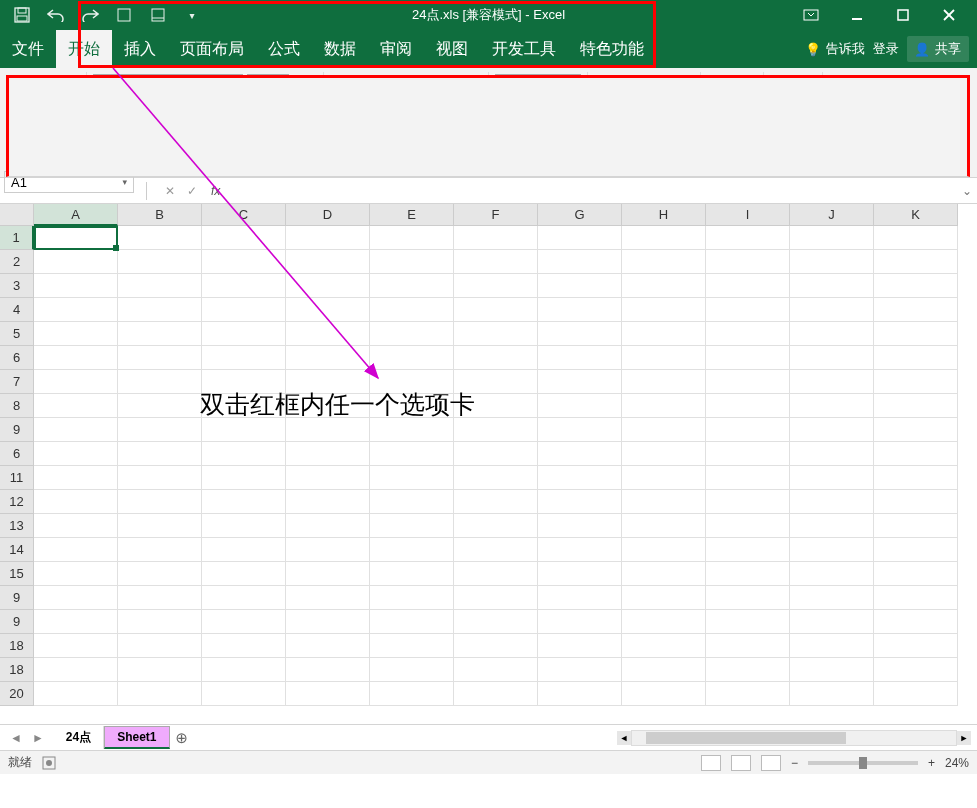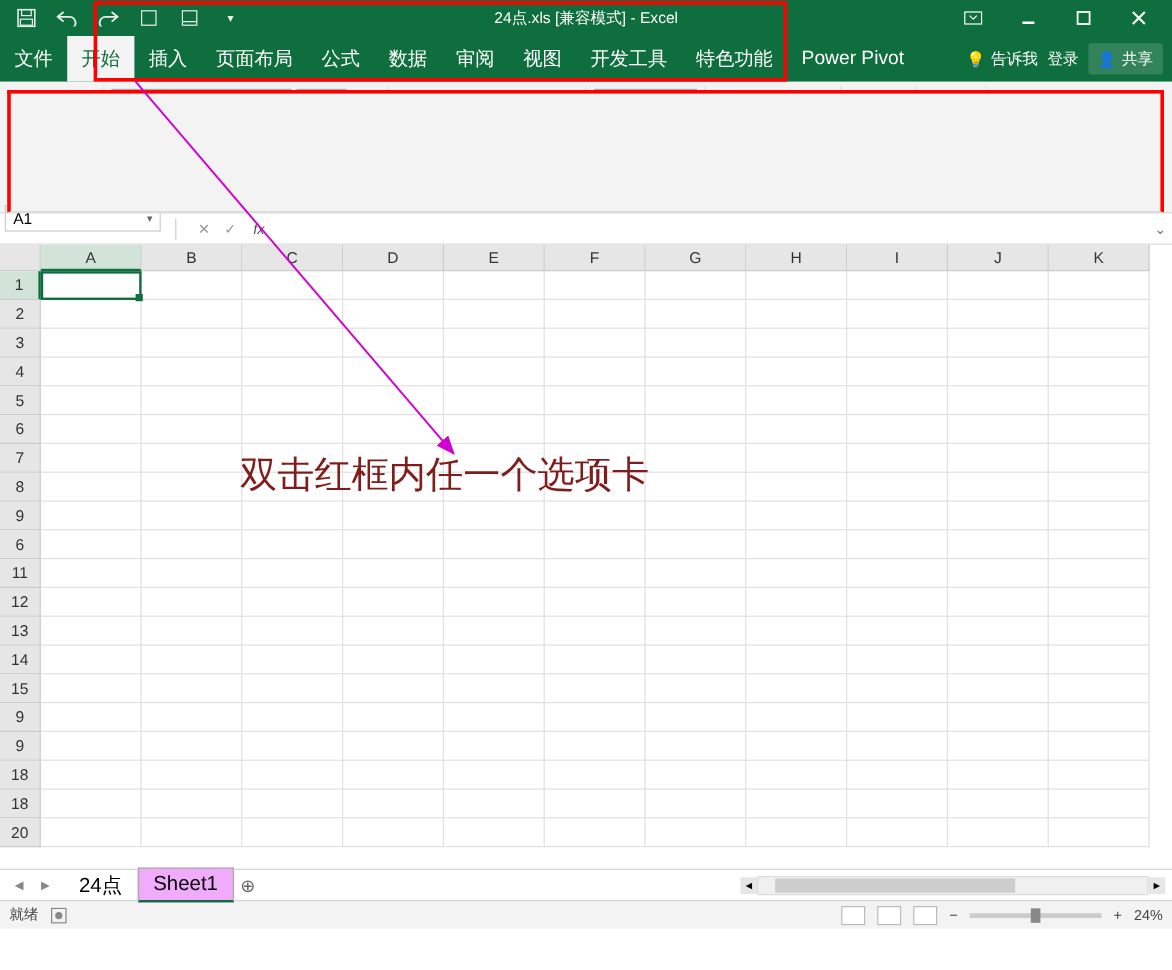--- a/index.html
+++ b/index.html
@@ -63,27 +63,27 @@
 .col-h.sel { background: #d2e3d8; border-bottom: 2px solid #0f6e3e; }
 .row-headers { position: absolute; left: 0; top: 22px; width: 34px; }
 .row-h { height: 24px; background: #e6e6e6; border-right: 1px solid #ccc; border-bottom: 1px solid #ccc; display: flex; align-items: center; justify-content: center; font-size: 13px; color: #333; cursor: pointer; }
 .row-h.sel { background: #d2e3d8; border-right: 2px solid #0f6e3e; }
 .cells { position: absolute; left: 34px; top: 22px; right: 0; bottom: 0; }
 .cell-row { display: flex; height: 24px; }
 .cell { width: 84px; border-right: 1px solid #e0e0e0; border-bottom: 1px solid #e0e0e0; }
 .active-cell { position: absolute; left: 34px; top: 22px; width: 84px; height: 24px; border: 2px solid #0f6e3e; pointer-events: none; }
 .active-cell::after { content: ""; position: absolute; right: -3px; bottom: -3px; width: 6px; height: 6px; background: #0f6e3e; }
 
-.annotation-text { position: absolute; left: 200px; top: 375px; font-size: 31px; color: #7f1d1d; z-index: 60; pointer-events: none; }
+.annotation-text { position: absolute; left: 200px; top: 388px; font-size: 25px; color: #000000; z-index: 60; pointer-events: none; }
 .arrow-svg { position: absolute; left: 0; top: 0; z-index: 55; pointer-events: none; }
 
 .sheet-tabs { height: 26px; background: #fff; border-top: 1px solid #d4d4d4; display: flex; align-items: center; position: relative; }
 .st-nav { display: flex; gap: 10px; padding: 0 10px; color: #888; }
 .st-nav span { cursor: pointer; }
-.st-tab { padding: 3px 12px; font-size: 17px; cursor: pointer; border-right: 1px solid #ddd; }
+.st-tab { padding: 3px 12px; font-size: 12px; cursor: pointer; border-right: 1px solid #ddd; font-weight: bold; }
 .st-tab.active { background: #f0abfc; border: 1px solid #aaa; border-bottom: 2px solid #0f6e3e; }
 .st-add { width: 24px; text-align: center; color: #666; cursor: pointer; font-size: 15px; }
 .hscroll-zone { margin-left: auto; width: 360px; height: 18px; display: flex; align-items: center; padding-right: 6px; }
 .hscroll-track { flex: 1; height: 16px; background: #f0f0f0; border: 1px solid #dcdcdc; position: relative; }
 .hscroll-thumb { position: absolute; left: 14px; top: 1px; width: 200px; height: 12px; background: #cdcdcd; }
 .hscroll-btn { width: 14px; height: 14px; background: #e6e6e6; display: flex; align-items: center; justify-content: center; font-size: 9px; cursor: pointer; }
 
 .statusbar { height: 24px; background: #f3f3f3; border-top: 1px solid #d4d4d4; display: flex; align-items: center; padding: 0 8px; font-size: 12px; color: #444; }
 .status-right { margin-left: auto; display: flex; align-items: center; gap: 10px; }
 .view-btn { width: 20px; height: 16px; border: 1px solid #bbb; background: #fff; cursor: pointer; }
@@ -159,21 +159,20 @@
   <div class="tab">文件</div>
   <div class="tab active">开始</div>
   <div class="tab">插入</div>
   <div class="tab">页面布局</div>
   <div class="tab">公式</div>
   <div class="tab">数据</div>
   <div class="tab">审阅</div>
   <div class="tab">视图</div>
   <div class="tab">开发工具</div>
   <div class="tab">特色功能</div>
-  <div class="tab">Power Pivot</div>
   <div class="tab-right">
     <div class="tr-item">
         <span>💡</span>
         <span>告诉我</span>
       </div>
     <div class="tr-item">登录</div>
     <div class="tr-item share-btn">
         <span>👤</span>
         <span>共享</span>
       </div>

